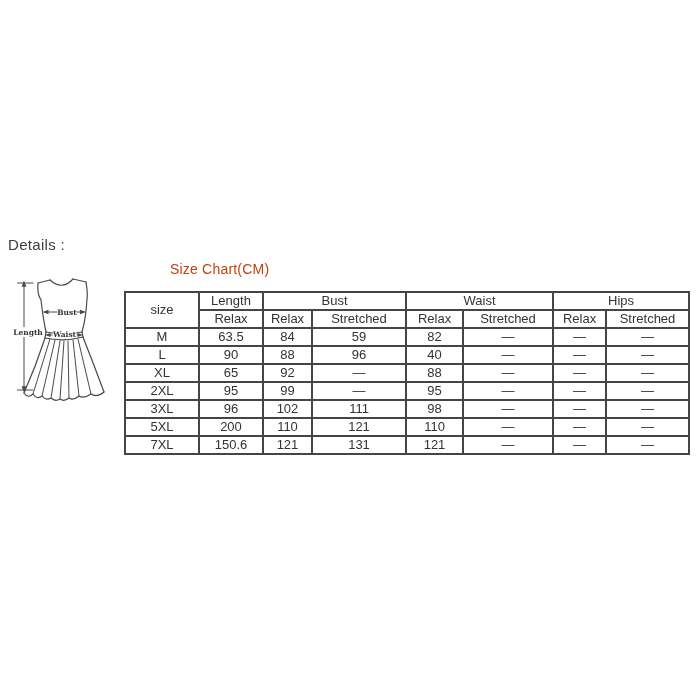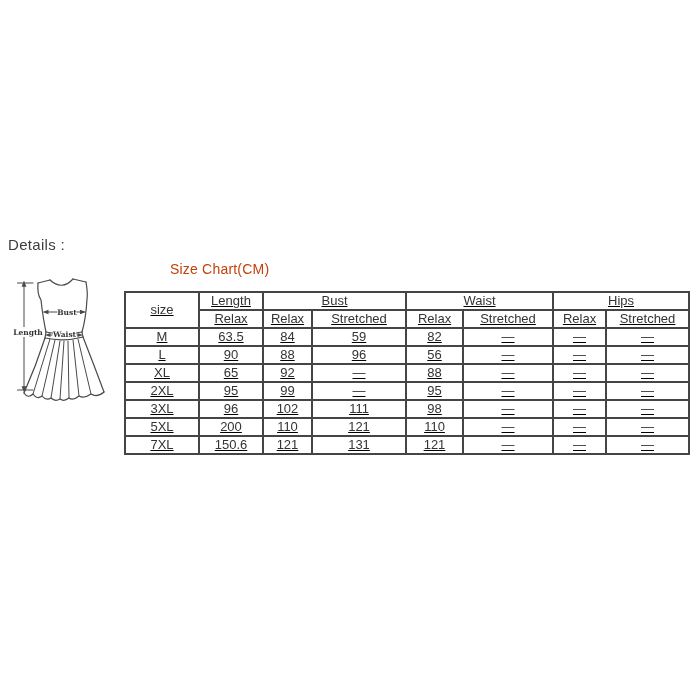--- a/index.html
+++ b/index.html
@@ -37,21 +37,20 @@
     letter-spacing: 0.2px;
     margin-left: 44px;
   }
   table.size-chart {
     position: absolute;
     left: 124px;
     top: 291px;
     width: 564px;
     border-collapse: collapse;
     table-layout: fixed;
-    text-decoration: underline;
   }
   table.size-chart th, table.size-chart td {
     border: 2px solid #454545;
     height: 16px;
     line-height: 16px;
     padding: 0;
     margin: 0;
     text-align: center;
     vertical-align: middle;
     font-size: 13px;
@@ -181,21 +180,21 @@
         <td>82</td>
         <td>—</td>
         <td>—</td>
         <td>—</td>
       </tr>
       <tr>
         <td>L</td>
         <td>90</td>
         <td>88</td>
         <td>96</td>
-        <td>56</td>
+        <td>40</td>
         <td>—</td>
         <td>—</td>
         <td>—</td>
       </tr>
       <tr>
         <td>XL</td>
         <td>65</td>
         <td>92</td>
         <td>—</td>
         <td>88</td>

